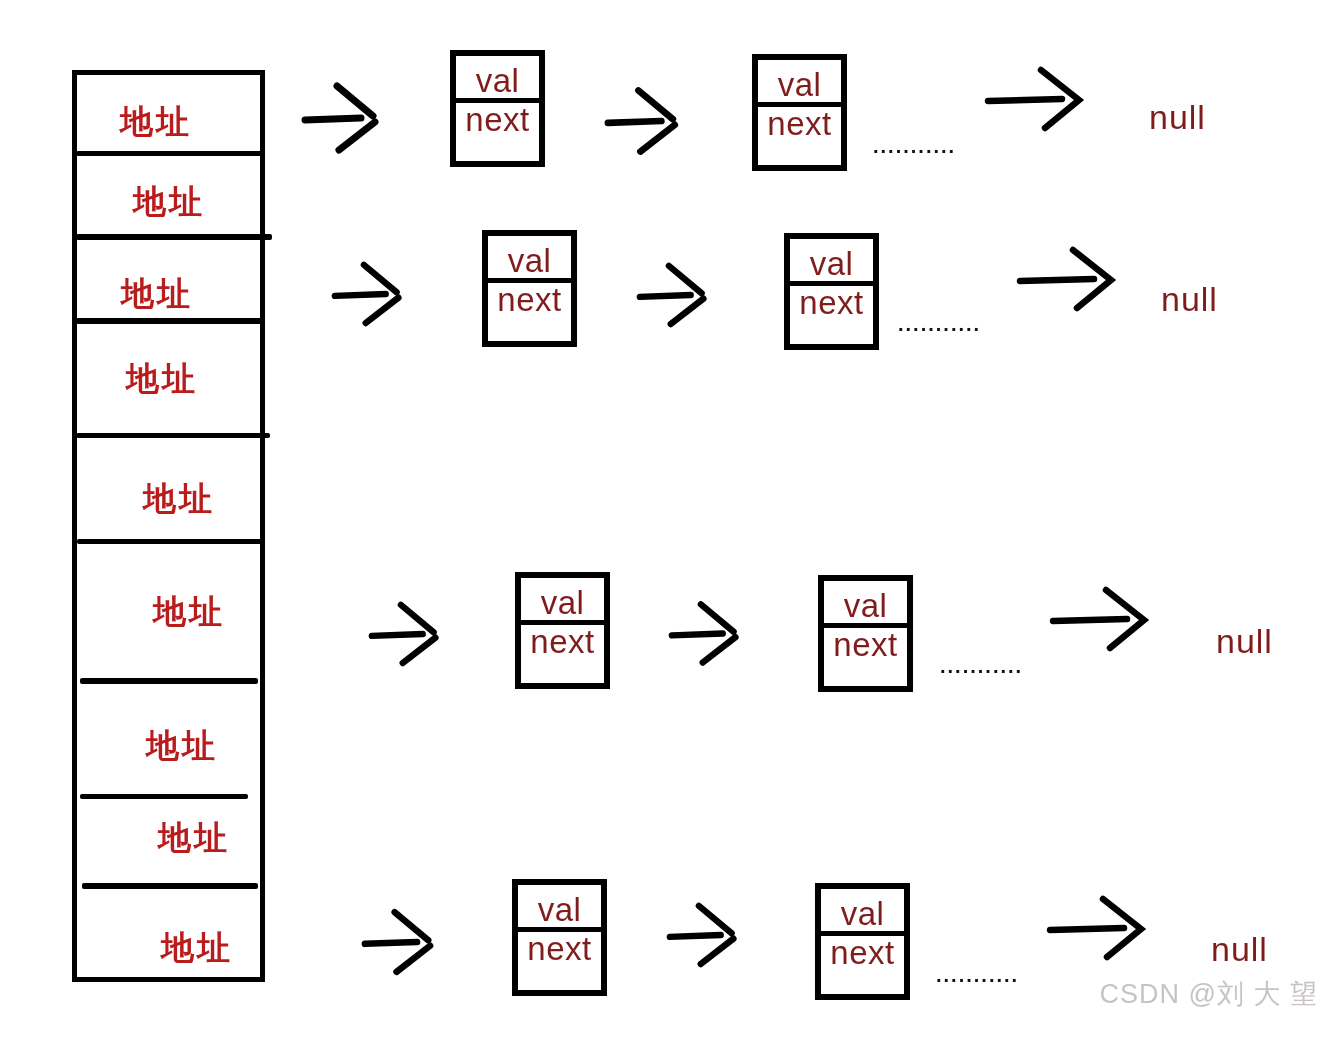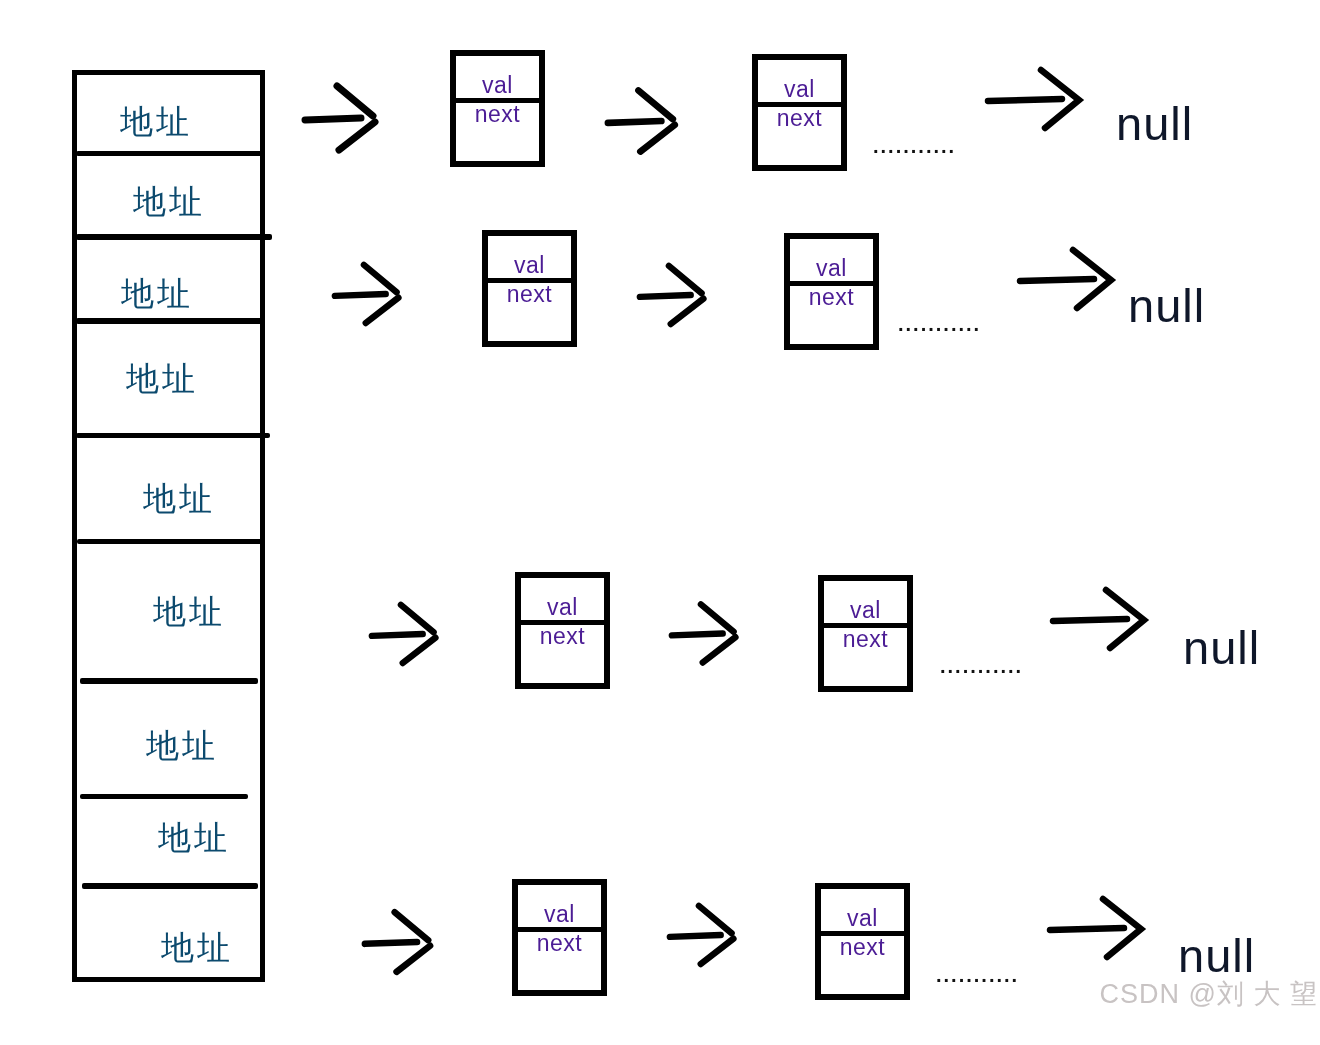--- a/index.html
+++ b/index.html
@@ -14,49 +14,49 @@
   }
   
   .array-box{
     position:absolute;left:72px;top:70px;width:193px;height:912px;
     border:5px solid #000;box-sizing:border-box;background:#fff;
   }
   .array-divider{
     position:absolute;background:#000;border-radius:2px;
   }
   .cell-label{
-    position:absolute;font-size:33px;font-weight:400;color:#0c4a6e;
+    position:absolute;font-size:33px;font-weight:700;color:#b91c1c;
     letter-spacing:3px;line-height:1;white-space:nowrap;
   }
   
   .node{
     position:absolute;width:95px;height:117px;border:6px solid #000;
     box-sizing:border-box;background:#fff;display:flex;flex-direction:column;
   }
   .node-val{
     height:47px;border-bottom:5px solid #000;display:flex;
     align-items:flex-end;justify-content:center;padding-bottom:1px;box-sizing:border-box;
   }
   .node-next{
     flex:1;display:flex;align-items:flex-start;justify-content:center;padding-bottom:5px;
   }
   .node-val span,.node-next span{
-    font-size:23px;color:#4c1d95;line-height:1;letter-spacing:0.5px;
+    font-size:33px;color:#7f1d1d;line-height:1;letter-spacing:0.5px;
   }
   
   .arrow{position:absolute;overflow:visible;}
   .arrow path{stroke:#000;fill:none;stroke-linecap:round;}
   
   .dots{
     position:absolute;font-size:20px;font-weight:700;color:#111;
     letter-spacing:2px;line-height:1;white-space:nowrap;
   }
   .null-label{
-    position:absolute;font-size:47px;color:#0f172a;line-height:1;
-    letter-spacing:1px;white-space:nowrap;
+    position:absolute;font-size:34px;color:#7f1d1d;line-height:1;
+    letter-spacing:1px;white-space:nowrap;margin-left:33px;
   }
   .watermark{
     position:absolute;right:2px;top:976px;font-size:27px;
     color:#c8c3c3;letter-spacing:1px;white-space:nowrap;
   }
 </style>
 </head>
 <body>
 
 <div class="canvas">

